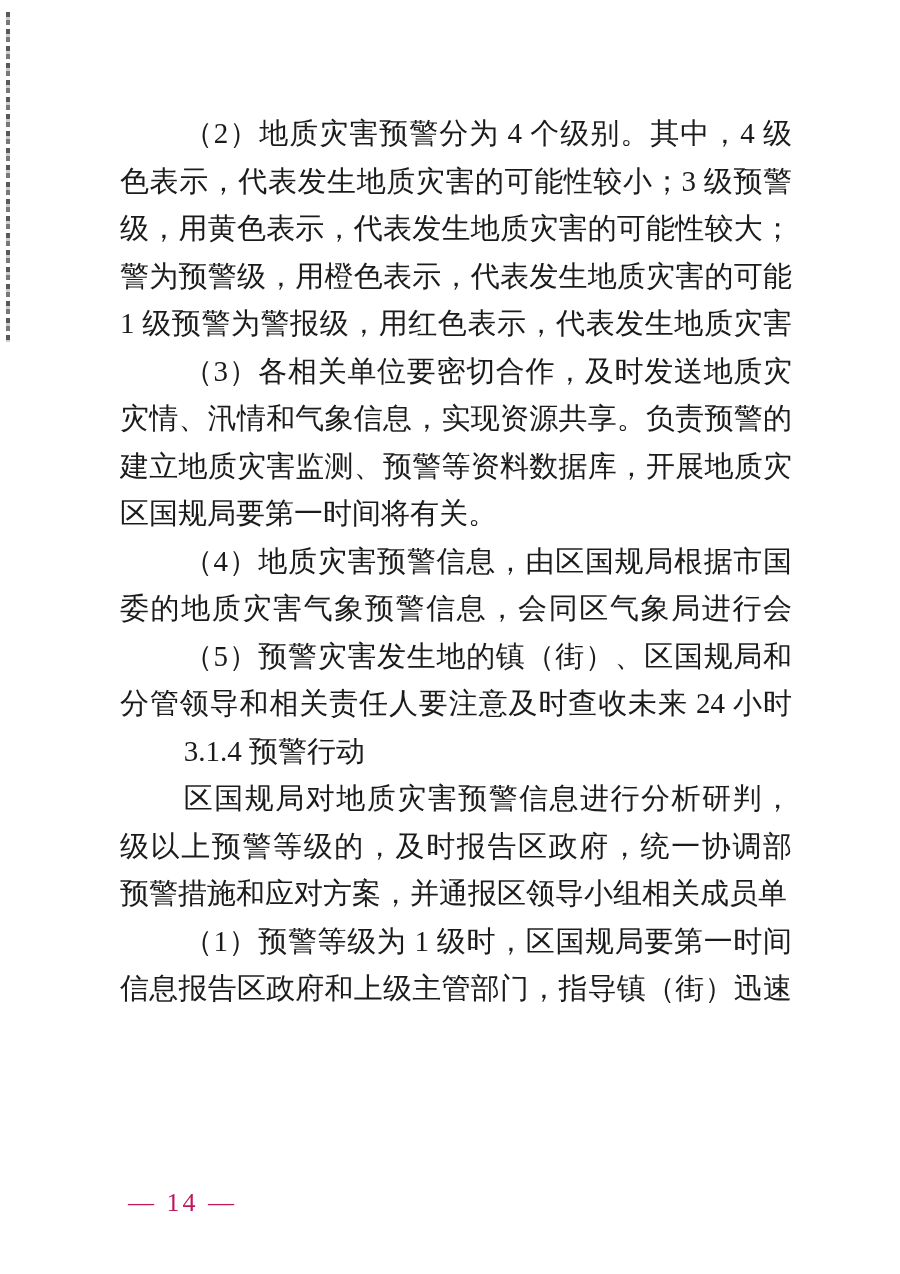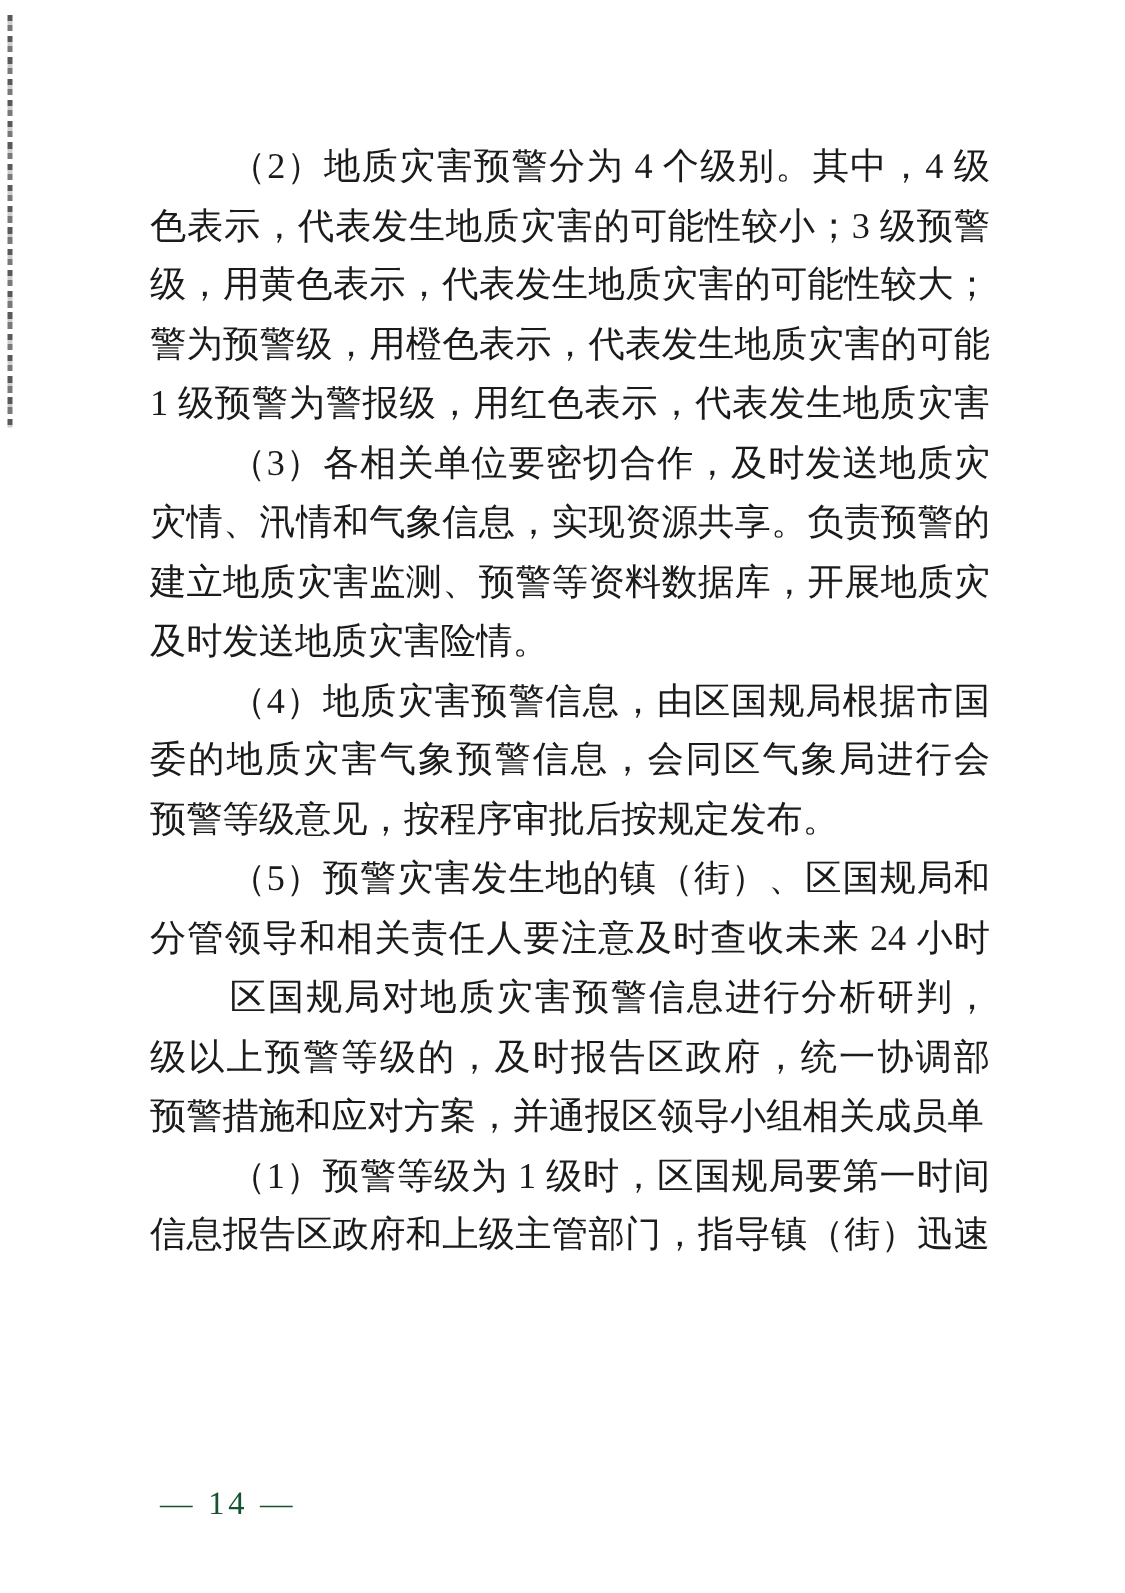--- a/index.html
+++ b/index.html
@@ -68,47 +68,47 @@
   }
   
   .indent {
     text-indent: 2.2em;
   }
   .page-number {
     position: absolute;
     left: 128px;
     top: 1188px;
     font-size: 26px;
-    color: #14532d;
+    color: #be185d;
     letter-spacing: 3px;
   }
 </style>
 </head>
 <body>
 
 <div class="page">
 
   <div class="scan-artifact"></div>
   <div class="scan-speck"></div>
 
   <div class="doc-body">
     <div class="line fill indent">（2）地质灾害预警分为 4 个级别。其中，4 级预警用蓝</div>
     <div class="line fill">色表示，代表发生地质灾害的可能性较小；3 级预警为注意</div>
     <div class="line fill">级，用黄色表示，代表发生地质灾害的可能性较大；2 级预</div>
     <div class="line fill">警为预警级，用橙色表示，代表发生地质灾害的可能性大；</div>
     <div class="line fill">1 级预警为警报级，用红色表示，代表发生地质灾害的可能</div>
     <div class="line fill indent">（3）各相关单位要密切合作，及时发送地质灾害险情</div>
     <div class="line fill">灾情、汛情和气象信息，实现资源共享。负责预警的单位要</div>
     <div class="line fill">建立地质灾害监测、预警等资料数据库，开展地质灾害中期、</div>
-    <div class="line">及时发送地质灾害险情。</div>
+    <div class="line">区国规局要第一时间将有关。</div>
     <div class="line fill indent">（4）地质灾害预警信息，由区国规局根据市国土规划</div>
     <div class="line fill">委的地质灾害气象预警信息，会同区气象局进行会商，提出</div>
-    <div class="line">预警等级意见，按程序审批后按规定发布。</div>
     <div class="line fill indent">（5）预警灾害发生地的镇（街）、区国规局和三防办的</div>
     <div class="line fill">分管领导和相关责任人要注意及时查收未来 24 小时区域地</div>
+    <div class="line indent">3.1.4 预警行动</div>
     <div class="line fill indent">区国规局对地质灾害预警信息进行分析研判，对达到 3</div>
     <div class="line fill">级以上预警等级的，及时报告区政府，统一协调部署，提出</div>
     <div class="line">预警措施和应对方案，并通报区领导小组相关成员单位。</div>
     <div class="line fill indent">（1）预警等级为 1 级时，区国规局要第一时间将有关</div>
     <div class="line fill">信息报告区政府和上级主管部门，指导镇（街）迅速组织撤</div>
   </div>
 
   <div class="page-number">— 14 —</div>
 
 </div>

